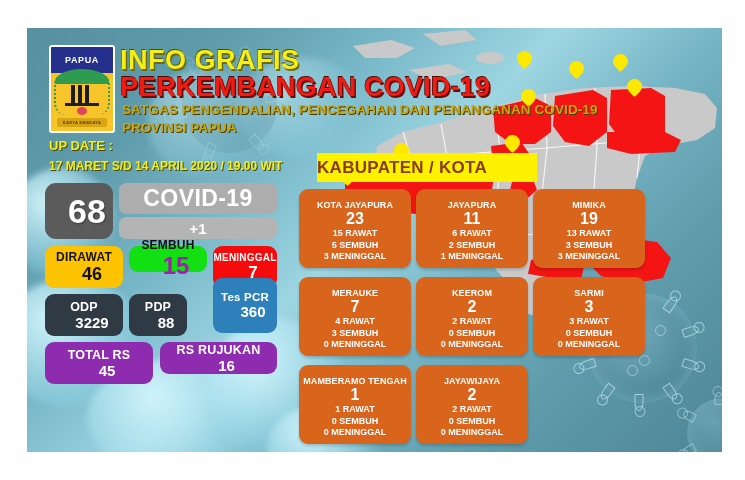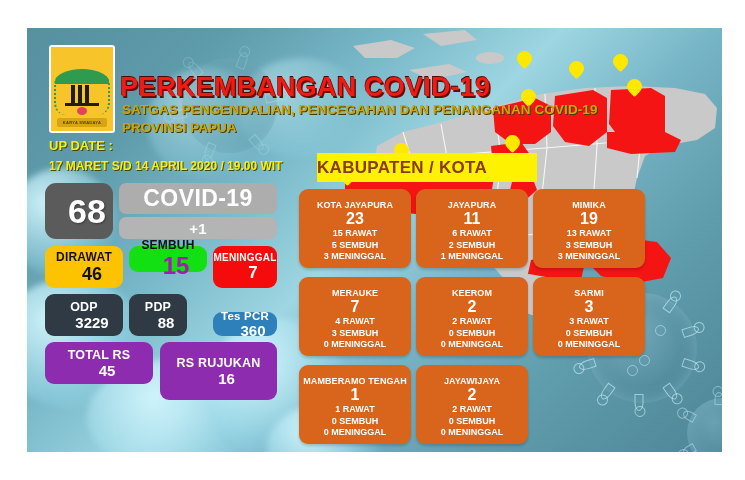--- a/index.html
+++ b/index.html
@@ -196,27 +196,27 @@
   #meninggal { left:186px; top:218px; width:64px; height:42px; background:#f50b0b; }
   #meninggal .lbl { font-size:10px; color:#ffffff; }
   #meninggal .val { font-size:17px; color:#ffffff; }
 
   #odp { left:18px; top:266px; width:78px; height:42px; background:#2f3a45; }
   #odp .lbl { font-size:12.5px; } #odp .val { font-size:15px; }
 
   #pdp { left:102px; top:266px; width:58px; height:42px; background:#2f3a45; }
   #pdp .lbl { font-size:12.5px; } #pdp .val { font-size:15px; }
 
-  #pcr { left:186px; top:284px; width:64px; height:24px; background:#2e80ba; }
+  #pcr { left:186px; top:250px; width:64px; height:55px; background:#2e80ba; }
   #pcr .lbl { font-size:11.5px; } #pcr .val { font-size:15px; }
 
   #totalrs { left:18px; top:314px; width:108px; height:42px; background:#8e2cb0; }
   #totalrs .lbl { font-size:12.5px; } #totalrs .val { font-size:15px; }
 
-  #rsrujukan { left:133px; top:314px; width:117px; height:58px; background:#8e2cb0; }
+  #rsrujukan { left:133px; top:314px; width:117px; height:32px; background:#8e2cb0; }
   #rsrujukan .lbl { font-size:12.5px; } #rsrujukan .val { font-size:15px; }
 
   
   #kab-banner {
     position:absolute; left:290px; top:125px; width:220px; height:29px;
     background:#fff200; border-radius:0;
     display:flex; align-items:center; justify-content:flex-start;
   }
   #kab-banner span {
     font-size:17px; font-weight:bold; color:#8b3a0a; letter-spacing:.3px;
@@ -333,33 +333,37 @@
     <div class="pin" style="left:268px; top:26px;"></div>
     <div class="pin" style="left:282px; top:51px;"></div>
     <div class="pin" style="left:176px; top:61px;"></div>
     <div class="pin" style="left:160px; top:107px;"></div>
     <div class="pin" style="left:49px;  top:115px;"></div>
     <div class="pin" style="left:-5px;  top:140px;"></div>
     <div class="pin" style="left:268px; top:196px;"></div>
   </div>
 
   <div class="emblem">
+    <div class="emblem-top">
+      <span>PAPUA</span>
+    </div>
     <div class="emblem-hill"></div>
     <div class="emblem-laurelL"></div>
     <div class="emblem-laurelR"></div>
     <div class="emblem-pillars">
         <span></span>
         <span></span>
         <span></span>
       </div>
     <div class="emblem-base"></div>
     <div class="emblem-flower"></div>
     <div class="emblem-ribbon">KARYA SWADAYA</div>
   </div>
 
+  <div class="title-1">INFO GRAFIS</div>
   <div class="title-2">PERKEMBANGAN COVID-19</div>
   <div class="title-3">SATGAS PENGENDALIAN, PENCEGAHAN DAN PENANGANAN COVID-19</div>
   <div class="title-4">PROVINSI PAPUA</div>
   <div class="updatelabel">UP DATE :</div>
   <div class="updateval">17 MARET S/D 14 APRIL 2020 / 19.00 WIT</div>
 
   <div class="box" id="big-count">
     <div class="val">68</div>
   </div>
   <div class="box" id="covid-label">

